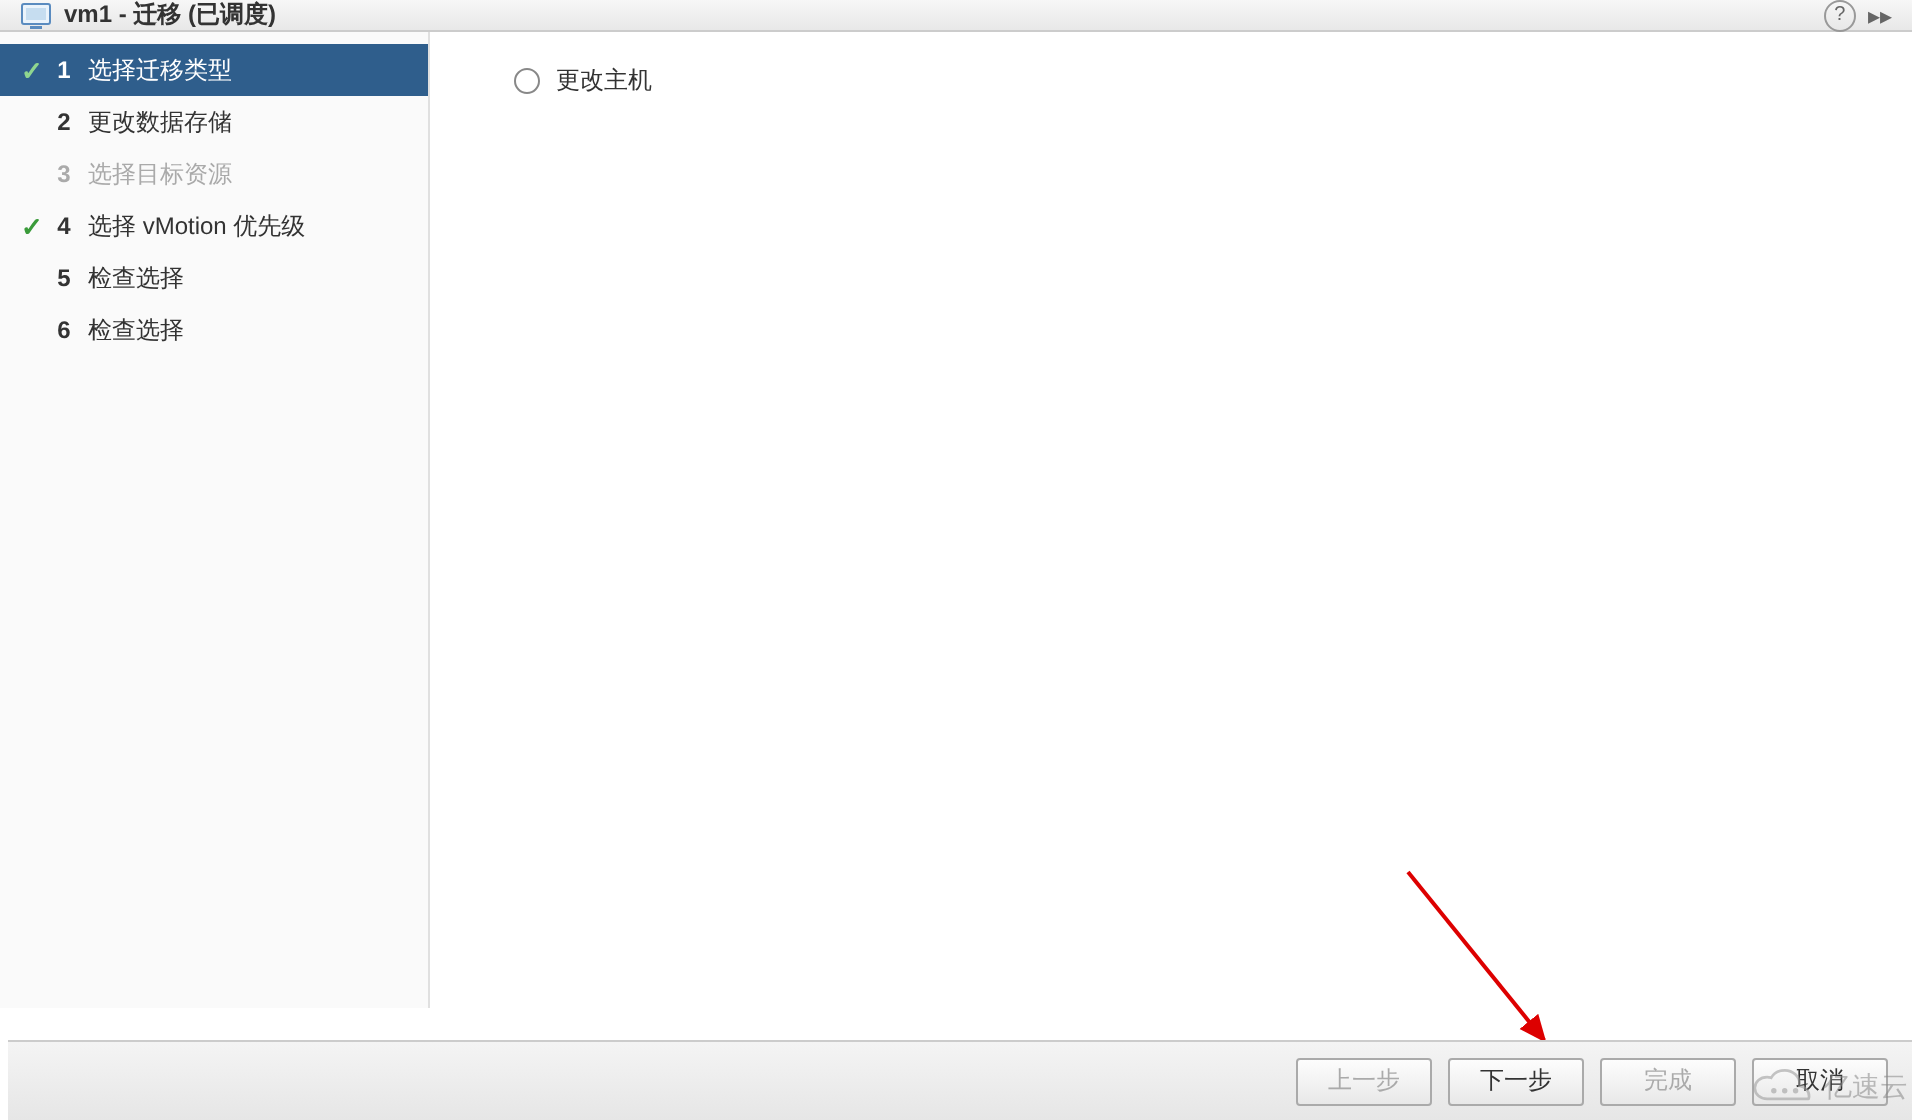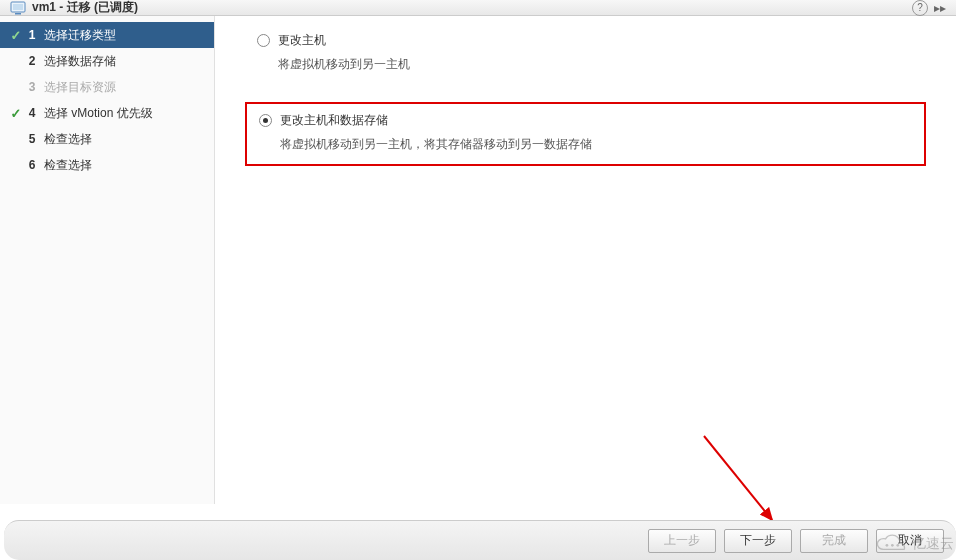--- a/index.html
+++ b/index.html
@@ -131,21 +131,20 @@
   position: absolute;
   bottom: 0; left: 4px; right: 0;
   height: 40px;
   background: linear-gradient(to bottom, #f4f4f4, #e6e6e6);
   border-top: 1px solid #ccc;
   display: flex;
   align-items: center;
   justify-content: flex-end;
   padding-right: 12px;
   gap: 8px;
-  border-radius: 15px;
 }
 .btn {
   min-width: 68px;
   height: 24px;
   background: linear-gradient(to bottom, #fdfdfd, #e8e8e8);
   border: 1px solid #aaa;
   border-radius: 2px;
   font-size: 12px;
   display: flex;
   align-items: center;
@@ -199,21 +198,21 @@
 <div class="body">
   <div class="sidebar">
     <div class="step active">
       <span class="check">✓</span>
       <span class="num">1</span>
       <span class="label">选择迁移类型</span>
     </div>
     <div class="step">
       <span class="check"></span>
       <span class="num">2</span>
-      <span class="label">选择数据存储</span>
+      <span class="label">更改数据存储</span>
     </div>
     <div class="step disabled">
       <span class="check"></span>
       <span class="num">3</span>
       <span class="label">选择目标资源</span>
     </div>
     <div class="step">
       <span class="check">✓</span>
       <span class="num">4</span>
       <span class="label">选择 vMotion 优先级</span>
@@ -229,31 +228,23 @@
       <span class="label">检查选择</span>
     </div>
   </div>
 
   <div class="main">
     <div class="option">
       <div class="option-row">
         <span class="radio"></span>
         <span class="option-title">更改主机</span>
       </div>
-      <div class="option-desc">将虚拟机移动到另一主机</div>
-    </div>
-
-
-    <div class="option selected">
-      <div class="option-row">
-        <span class="radio checked"></span>
-        <span class="option-title">更改主机和数据存储</span>
-      </div>
-      <div class="option-desc">将虚拟机移动到另一主机，将其存储器移动到另一数据存储</div>
-    </div>
+    </div>
+
+
   </div>
 </div>
 
 <svg class="arrow-annot" width="90" height="100">
   <defs>
     <marker id="ah" markerWidth="8" markerHeight="8" refX="6" refY="3" orient="auto">
       <path d="M0,0 L7,3 L0,6 Z" fill="#d00"></path>
     </marker>
   </defs>
   <line x1="4" y1="4" x2="72" y2="88" stroke="#d00" stroke-width="2" marker-end="url(#ah)"></line>

